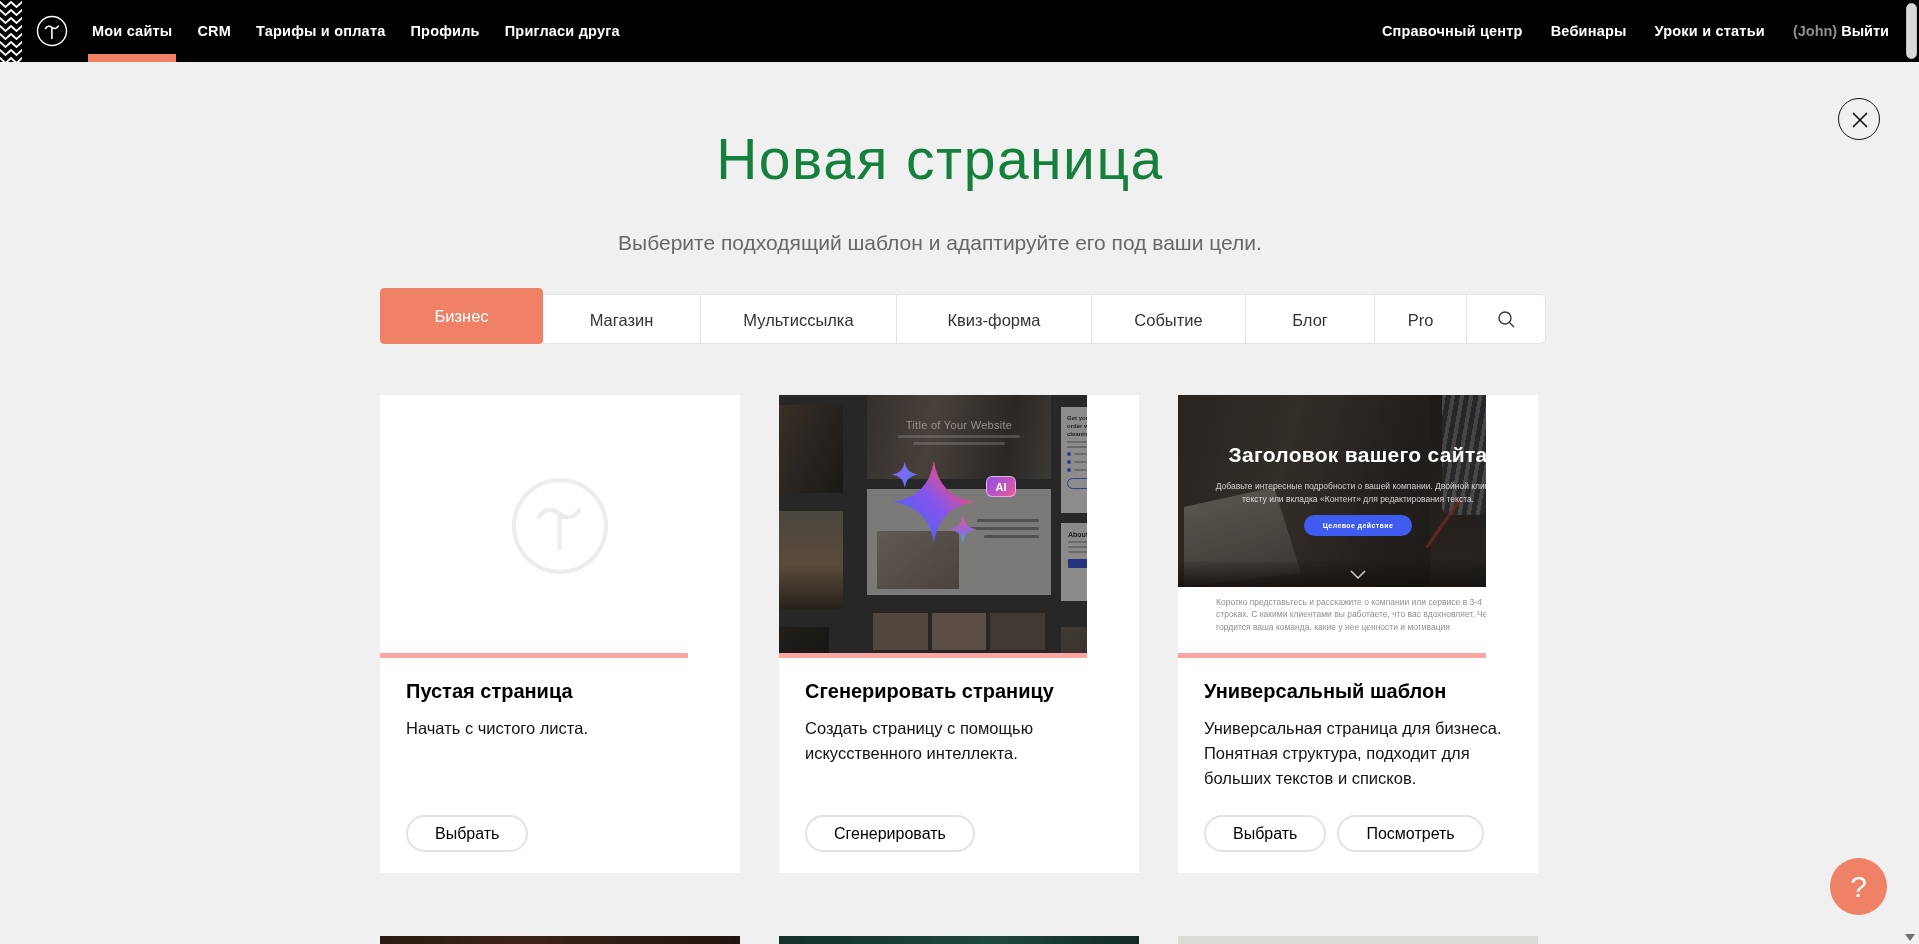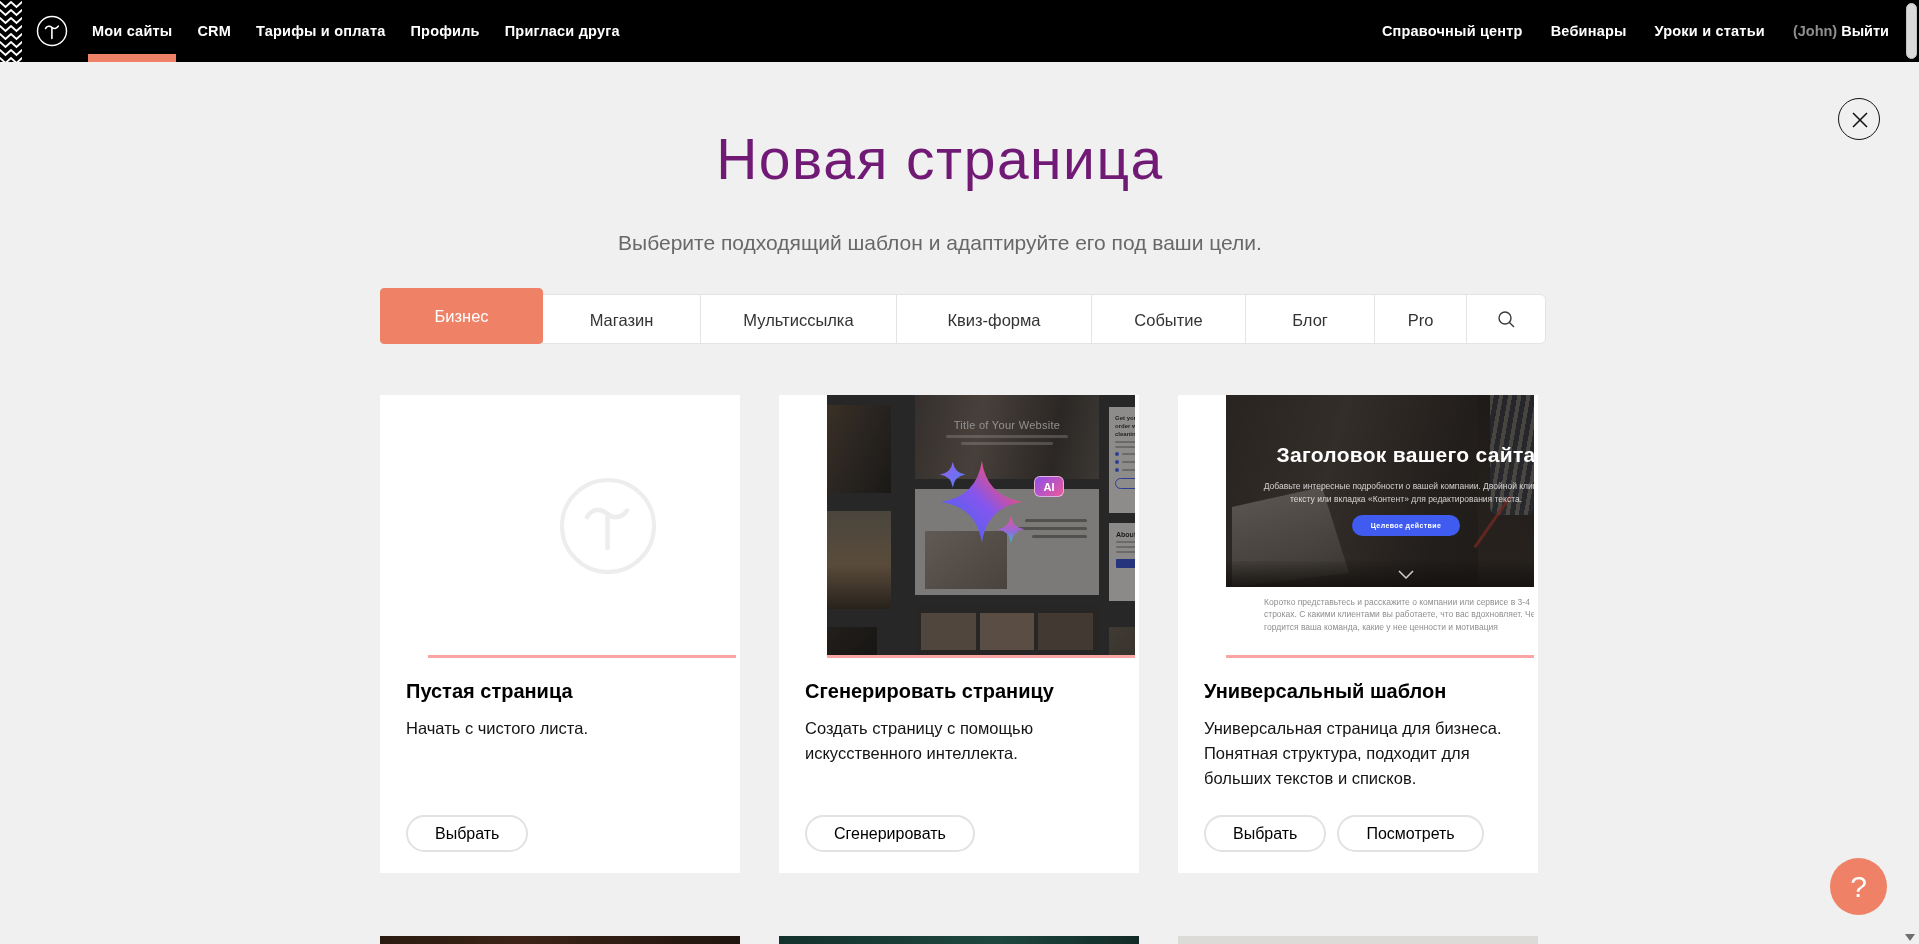--- a/index.html
+++ b/index.html
@@ -16,34 +16,34 @@
   .nav-item.active::after { content:""; position:absolute; left:-4px; right:-4px; bottom:0; height:8px; background:#ef8266; }
   .nav-right { display:flex; align-items:center; gap:28px; margin-left:auto; margin-right:30px; }
   .nav-user { color:#fff; font-size:14.5px; font-weight:bold; white-space:nowrap; cursor:pointer; }
   .nav-user .uname { color:#8f8f8f; font-weight:bold; }
 
   
   .close-btn { position:absolute; left:1838px; top:98px; width:42px; height:42px; border-radius:50%; border:1.6px solid #141414; background:transparent; cursor:pointer; z-index:10; }
   .close-btn svg { position:absolute; left:0; top:0; }
 
   
-  .page-title { position:absolute; top:126px; left:0; width:1880px; text-align:center; font-size:57px; font-weight:300; color:#701a75; letter-spacing:1.5px; }
+  .page-title { position:absolute; top:126px; left:0; width:1880px; text-align:center; font-size:57px; font-weight:300; color:#15803d; letter-spacing:1.5px; }
   .page-subtitle { position:absolute; top:231px; left:0; width:1880px; text-align:center; font-size:21px; font-weight:300; color:#686868; }
 
   
   .tabs { position:absolute; left:380px; top:288px; display:flex; align-items:flex-end; z-index:5; }
   .tab { height:50px; line-height:50px; text-align:center; background:#fff; border:1px solid #e4e4e4; margin-left:-1px; font-size:16.5px; color:#333; cursor:pointer; }
   .tab.first { margin-left:0; }
   .tab.active { height:56px; line-height:54px; background:#ef8266; border-color:#ef8266; color:#fff; border-radius:4px; z-index:2; }
   .tab.search { border-radius:0 6px 6px 0; display:flex; align-items:center; justify-content:center; }
 
   
   .card { position:absolute; top:395px; width:360px; height:478px; background:#fff; }
   .card1 { left:380px; } .card2 { left:779px; } .card3 { left:1178px; }
-  .card-image { position:relative; width:308px; height:263px; border-bottom:3px solid #fca5a5; overflow:hidden; cursor:pointer;margin-left:48px; }
+  .card-image { position:relative; width:308px; height:263px; border-bottom:5px solid #fca5a5; overflow:hidden; cursor:pointer; }
   .card-body { position:relative; height:214px; padding:22px 26px 15px 26px; }
   .card-title { font-size:20px; font-weight:bold; color:#000; margin-bottom:13px; }
   .card-desc { font-size:16.5px; line-height:1.52; color:#141414; }
   .card-buttons { position:absolute; left:26px; bottom:20px; display:flex; gap:11px; }
   .pill-btn { height:37px; padding:0 27px; background:#fff; border:2px solid #e2e2e2; border-radius:19px; font-size:16px; color:#000; font-family:Liberation Sans, sans-serif; cursor:pointer; white-space:nowrap; }
 
   
   .blank-logo { position:absolute; left:125px; top:76px; }
 
   

